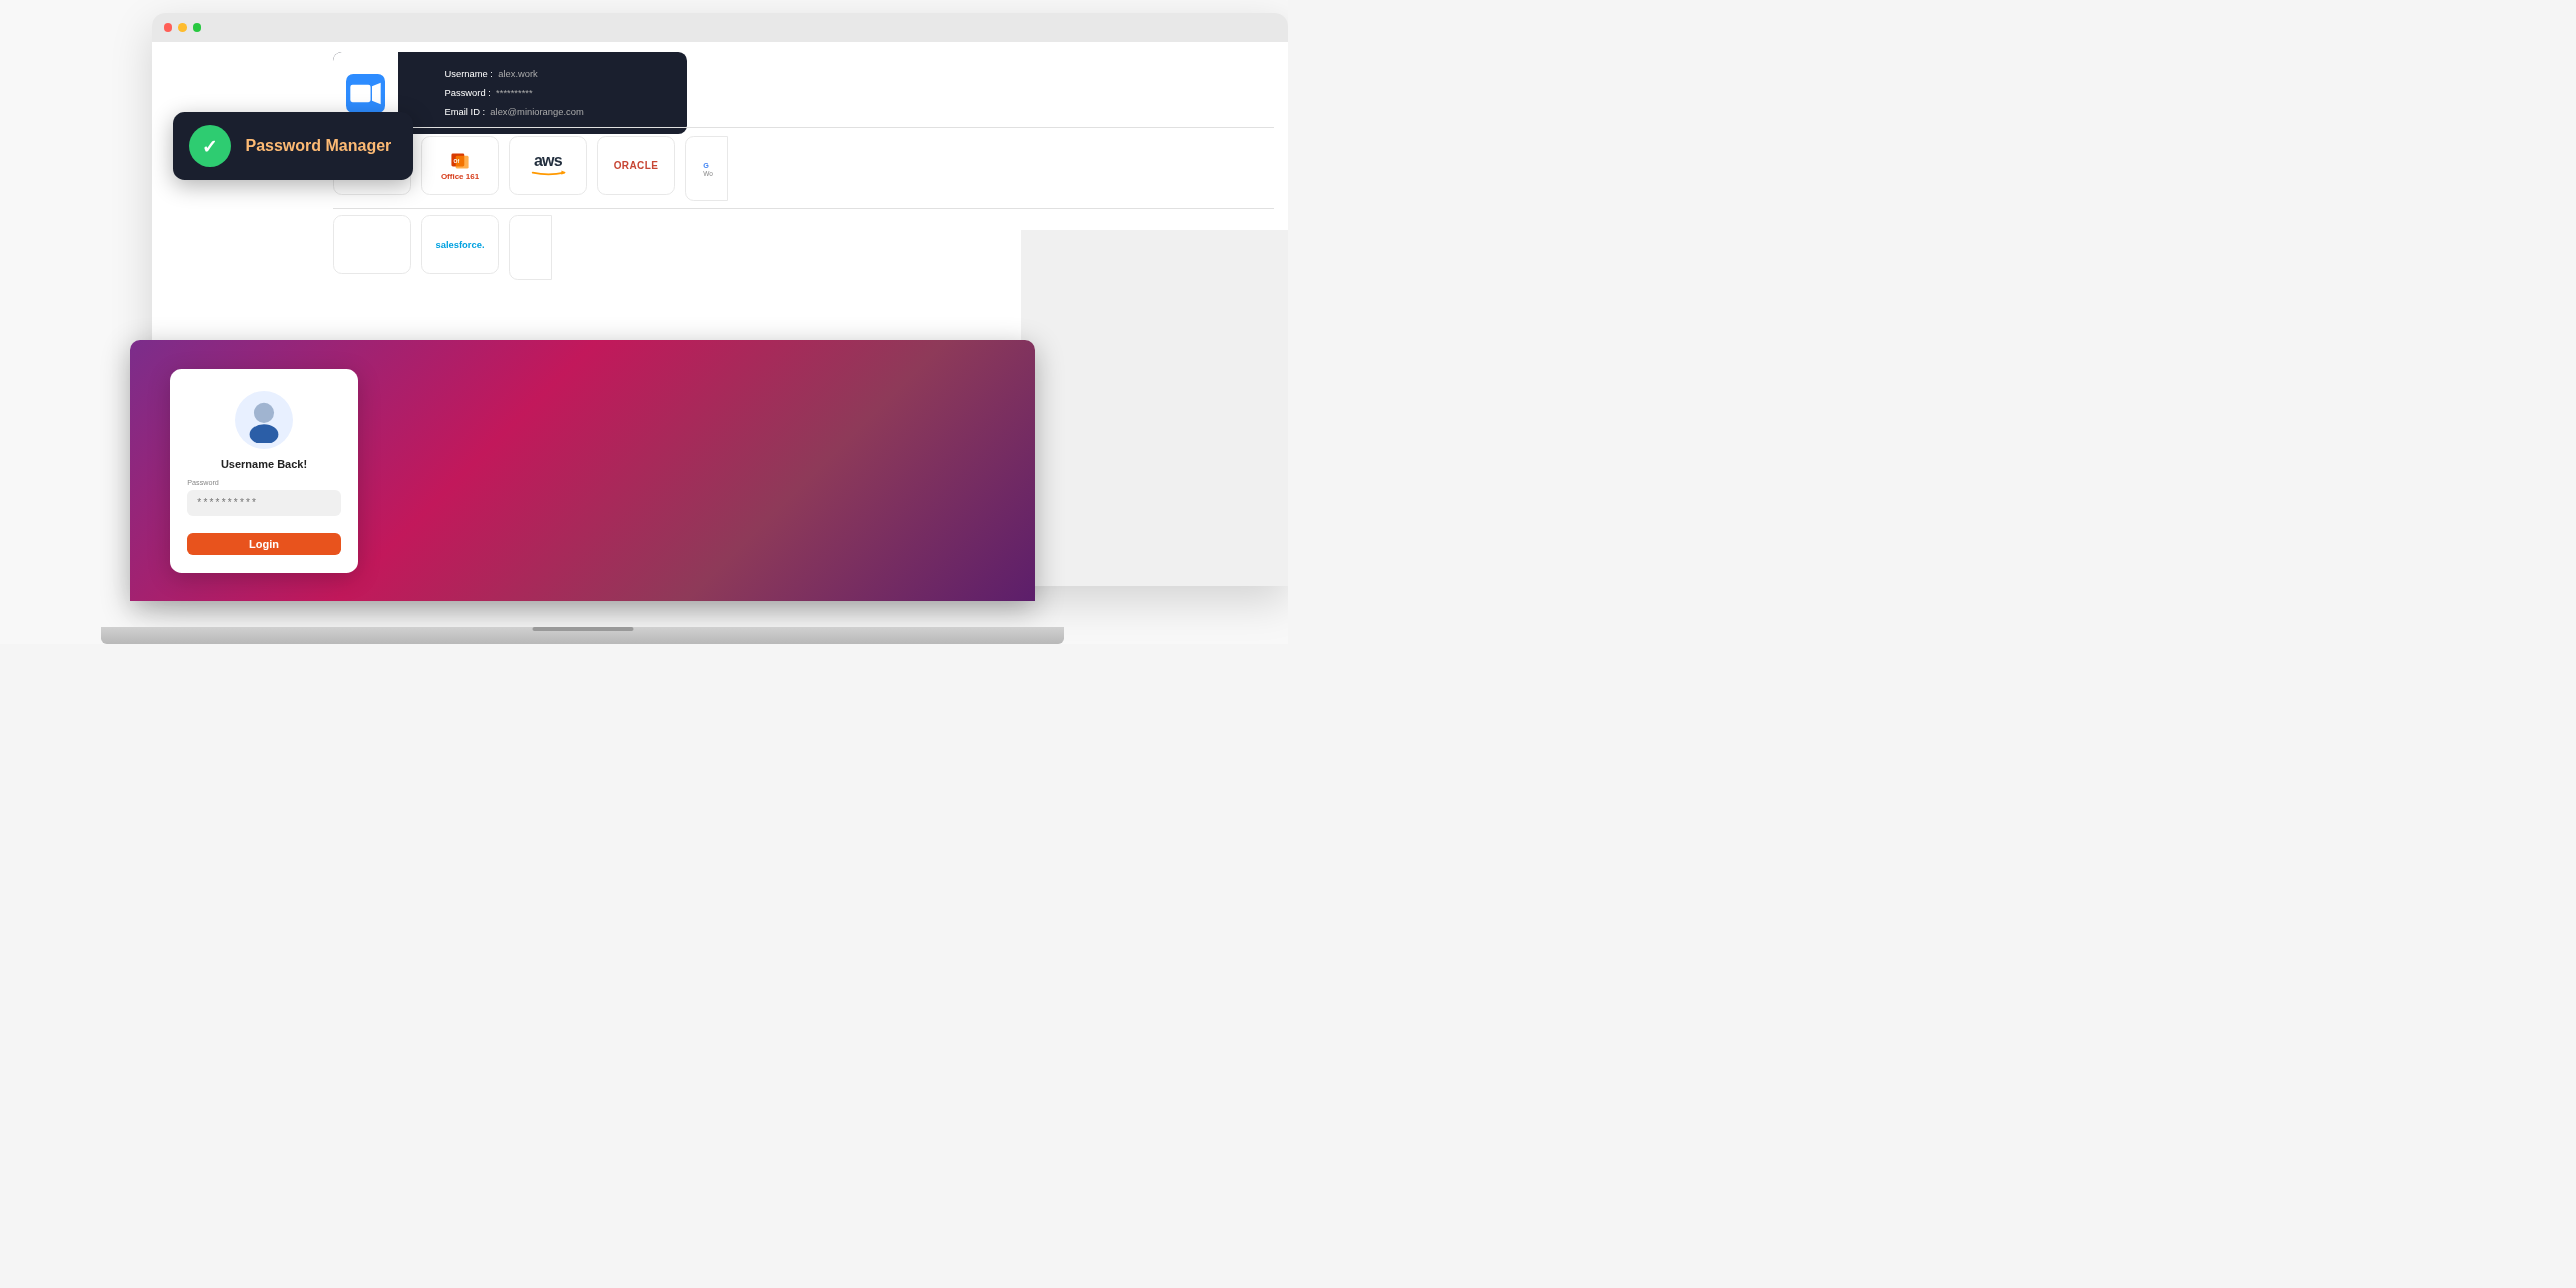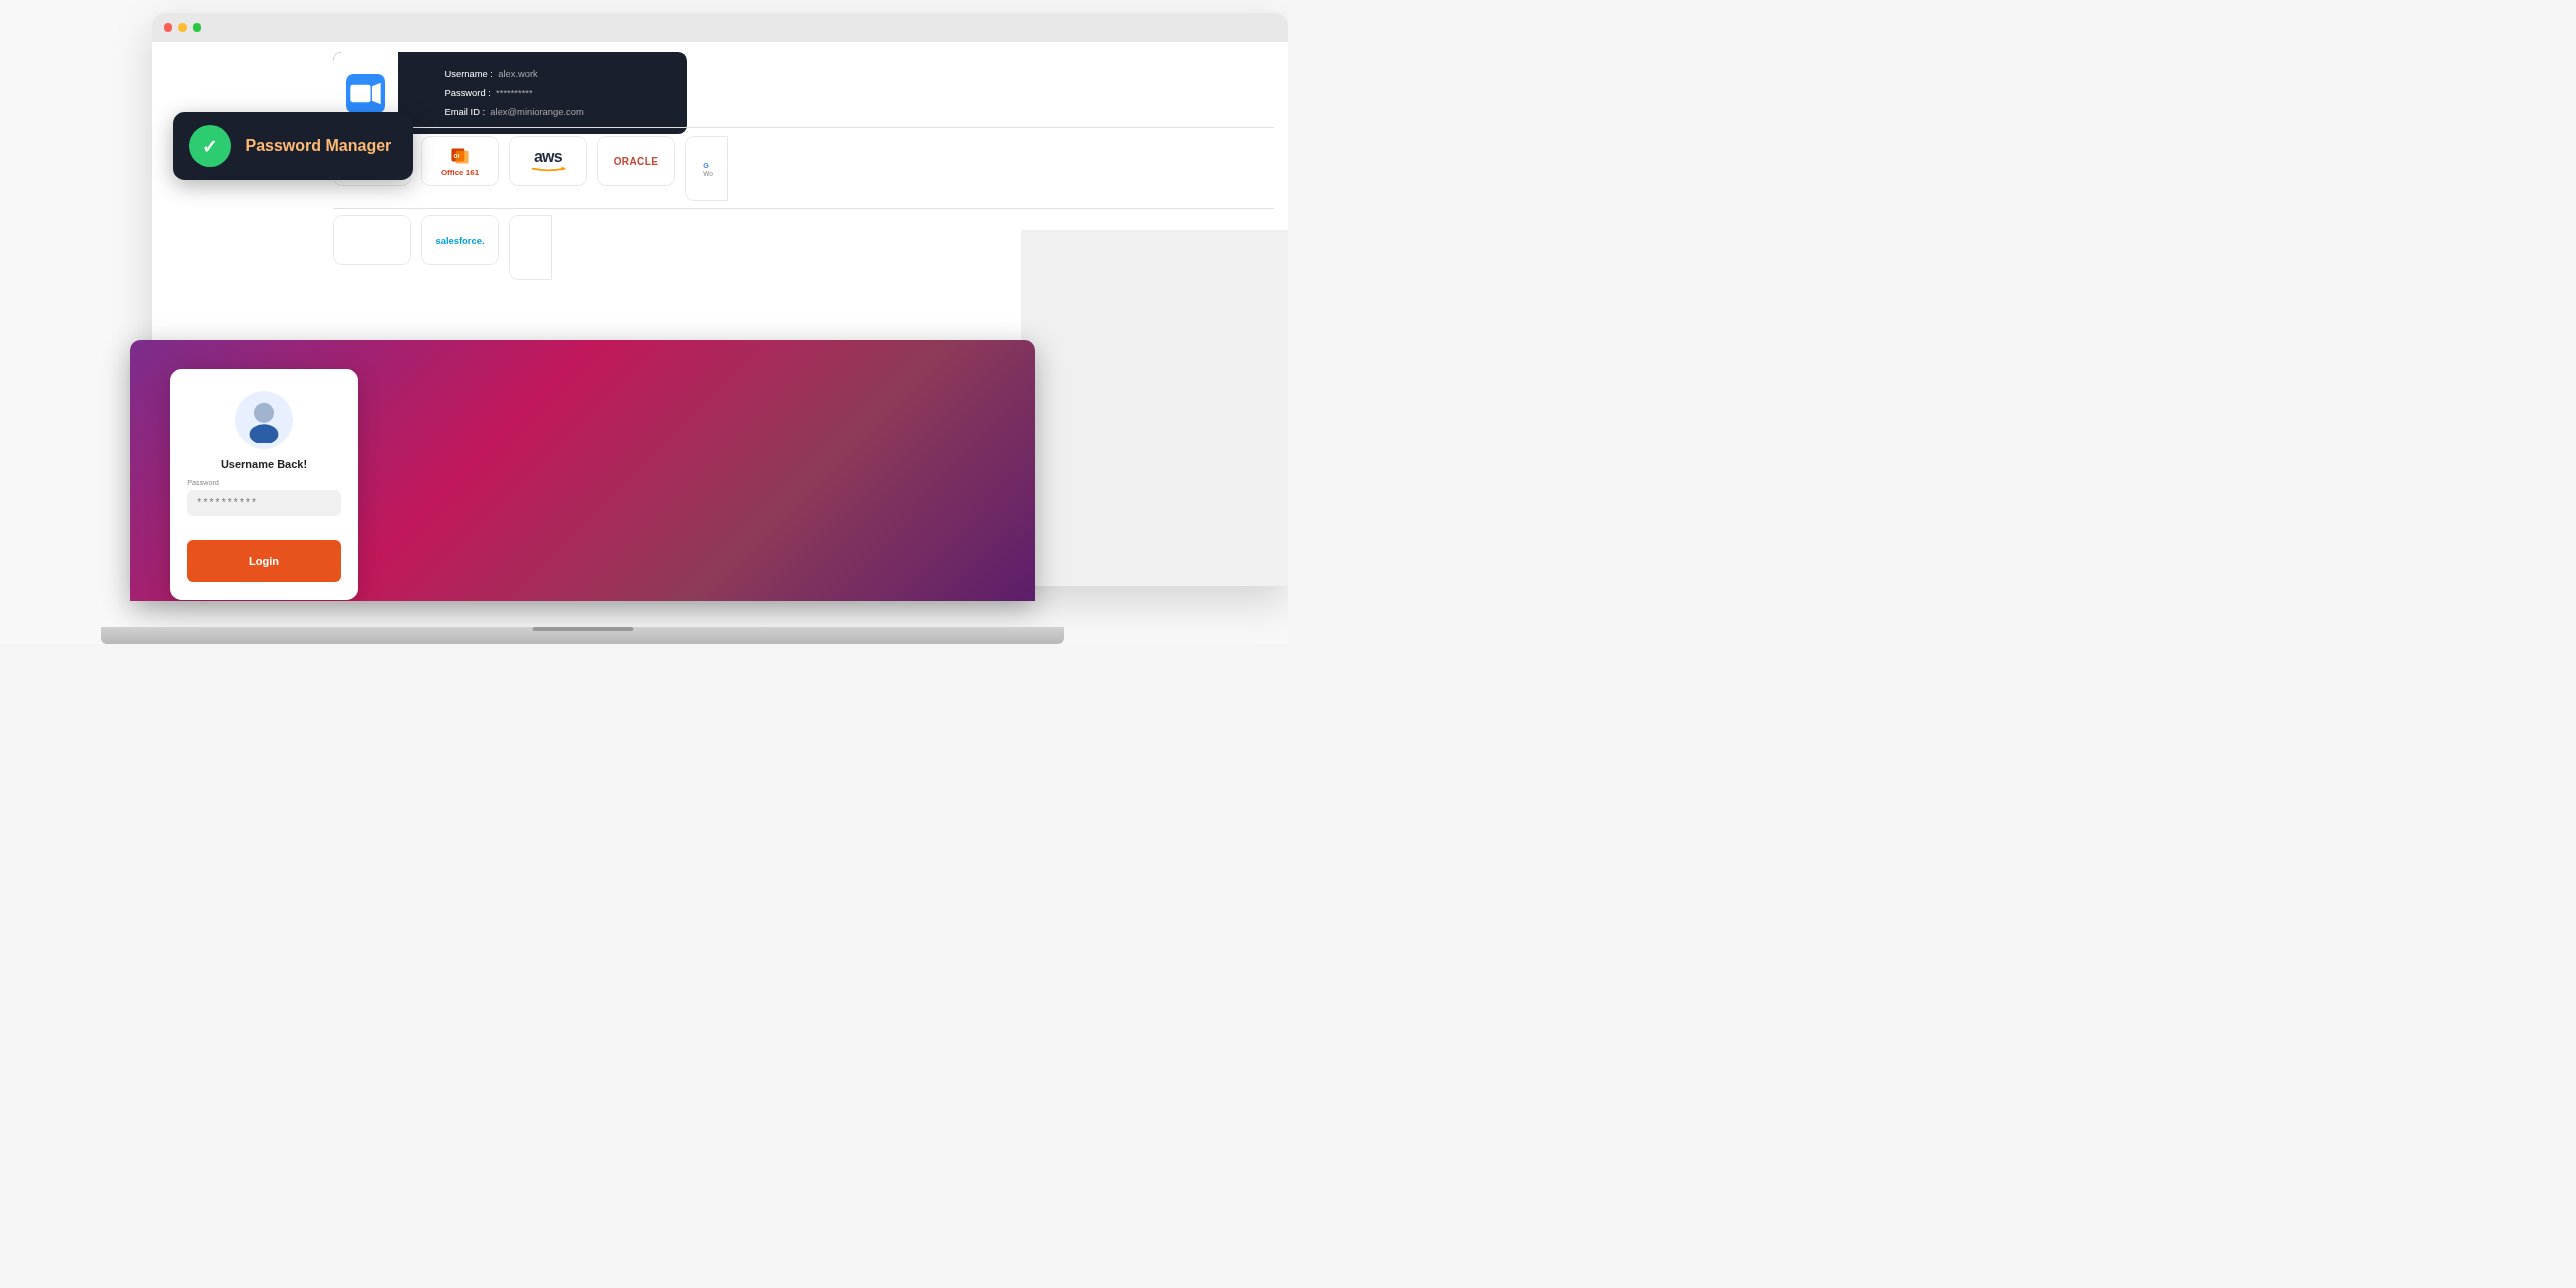--- a/index.html
+++ b/index.html
@@ -122,21 +122,21 @@
       display: flex;
       gap: 10px;
       flex-wrap: nowrap;
     }
 
     .app-tile {
       background: #ffffff;
       border: 0.7px solid #e8e8e8;
       border-radius: 8.7px;
       width: 78px;
-      height: 50px;
+      height: 59px;
       display: flex;
       align-items: center;
       justify-content: center;
       flex-shrink: 0;
       overflow: hidden;
     }
 
     
     .gws-text {
       text-align: center;
@@ -333,25 +333,25 @@
       letter-spacing: 2.2px;
       outline: none;
     }
 
     .login-btn {
       width: 100%;
       background: #e8531d;
       color: white;
       border: none;
       border-radius: 5.8px;
-      padding: 15px;
+      padding: 5px;
       font-size: 11px;
       font-weight: 600;
       cursor: pointer;
-      margin-top: 16px;
+      margin-top: 9px;
     }
 
     
     .pm-badge {
       position: absolute;
       top: 112px;
       left: 173px;
       background: #1a1f2e;
       border-radius: 11.6px;
       padding: 13px 22px 13px 16px;

